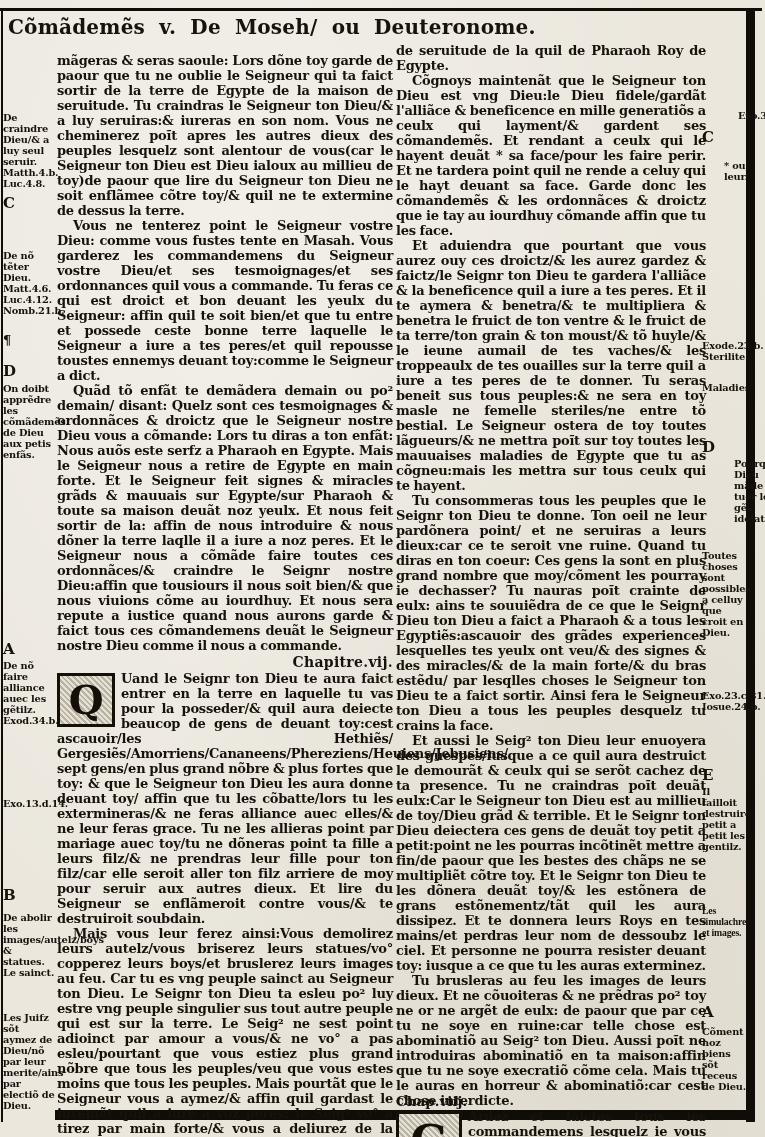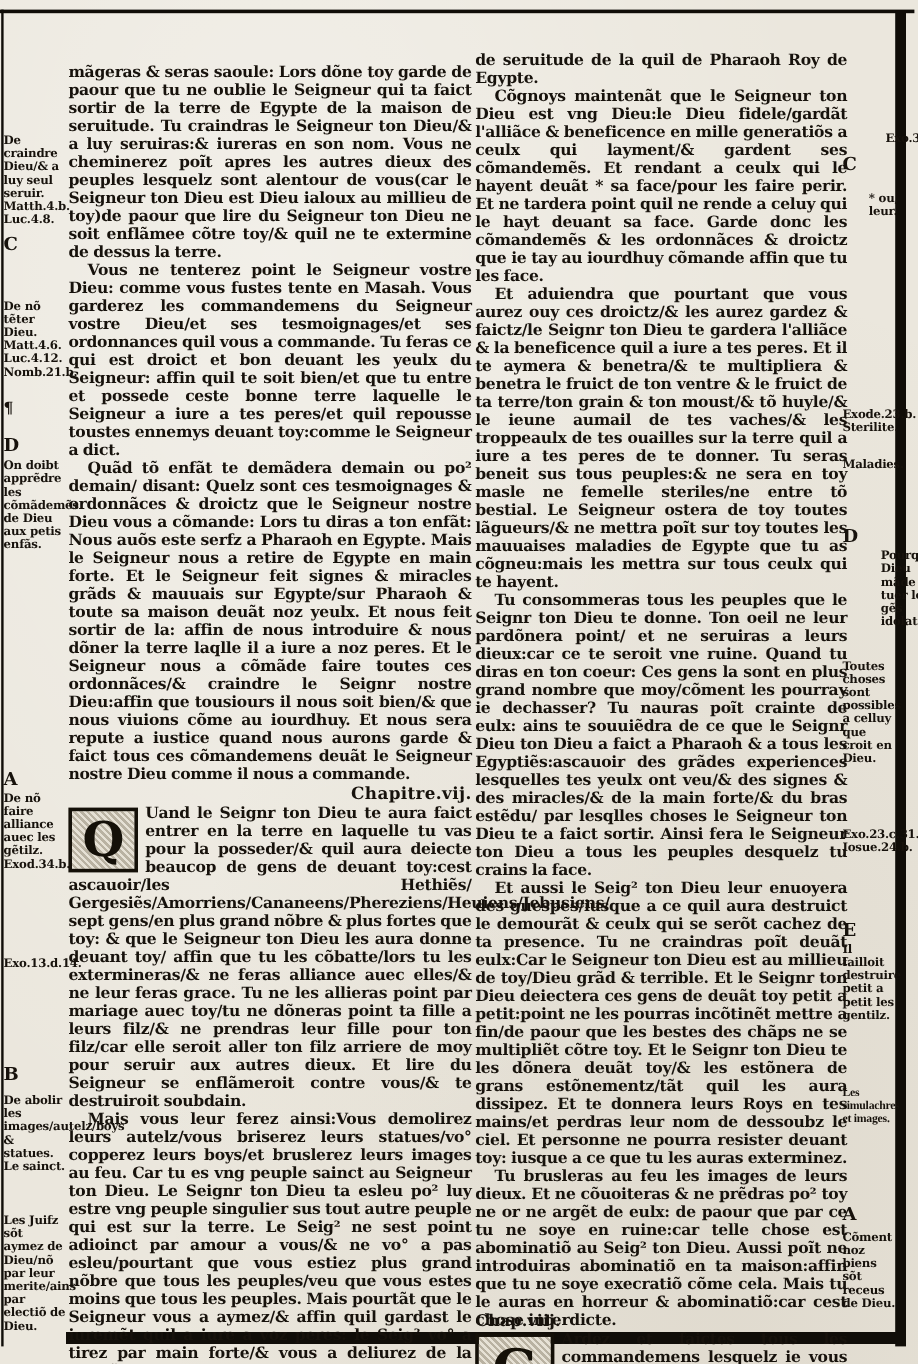--- a/index.html
+++ b/index.html
@@ -57,20 +57,21 @@
 </head>
 <body>
 
 <div class="scan">
 
   <div class="frame f-top"></div>
   <div class="frame f-left"></div>
   <div class="frame f-right"></div>
   <div class="frame f-bottom"></div>
 
+  <div class="hdr hdr-left">Cõmãdemẽs v. De Moseh/ ou Deuteronome.</div>
 
   <aside class="margin margin-l">
     <div class="note ln0">De craindre Dieu/&amp; a luy seul seruir. Matth.4.b. Luc.4.8.</div>
     <div class="note ln1 letter">C</div>
     <div class="note ln2">De nõ tẽter Dieu. Matt.4.6. Luc.4.12. Nomb.21.b.</div>
     <div class="note ln3">¶</div>
     <div class="note ln4 letter">D</div>
     <div class="note ln5">On doibt apprẽdre les cõmãdemẽs de Dieu aux petis enfãs.</div>
     <div class="note ln6 letter">A</div>
     <div class="note ln7">De nõ faire alliance auec les gẽtilz. Exod.34.b.</div>

